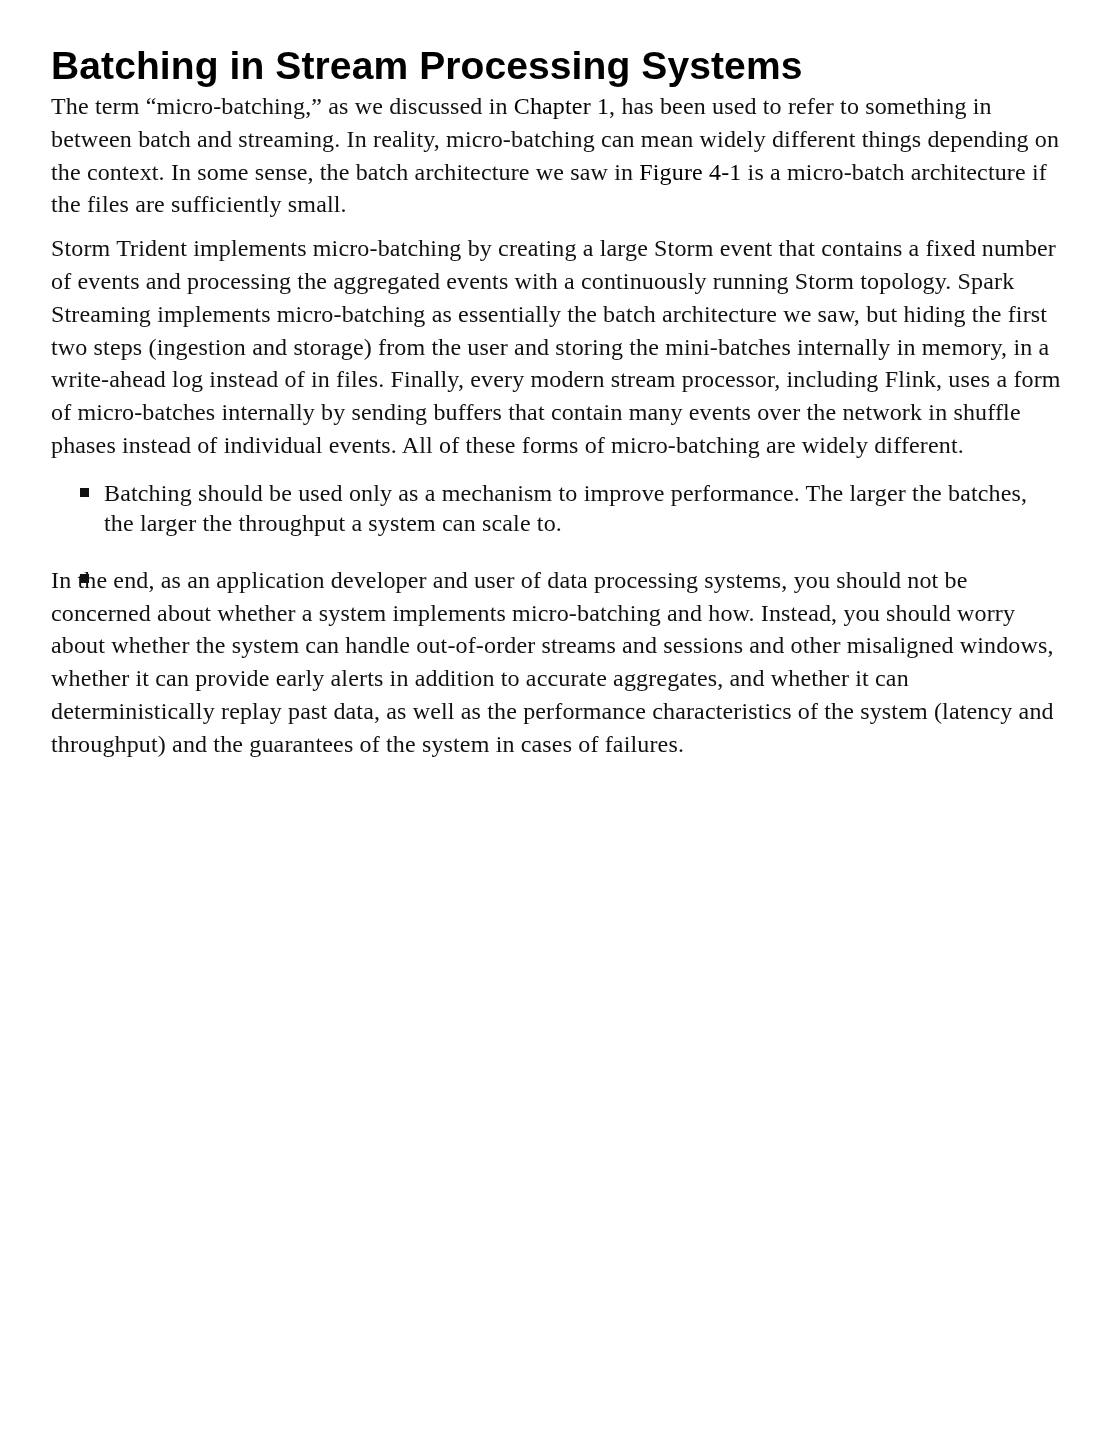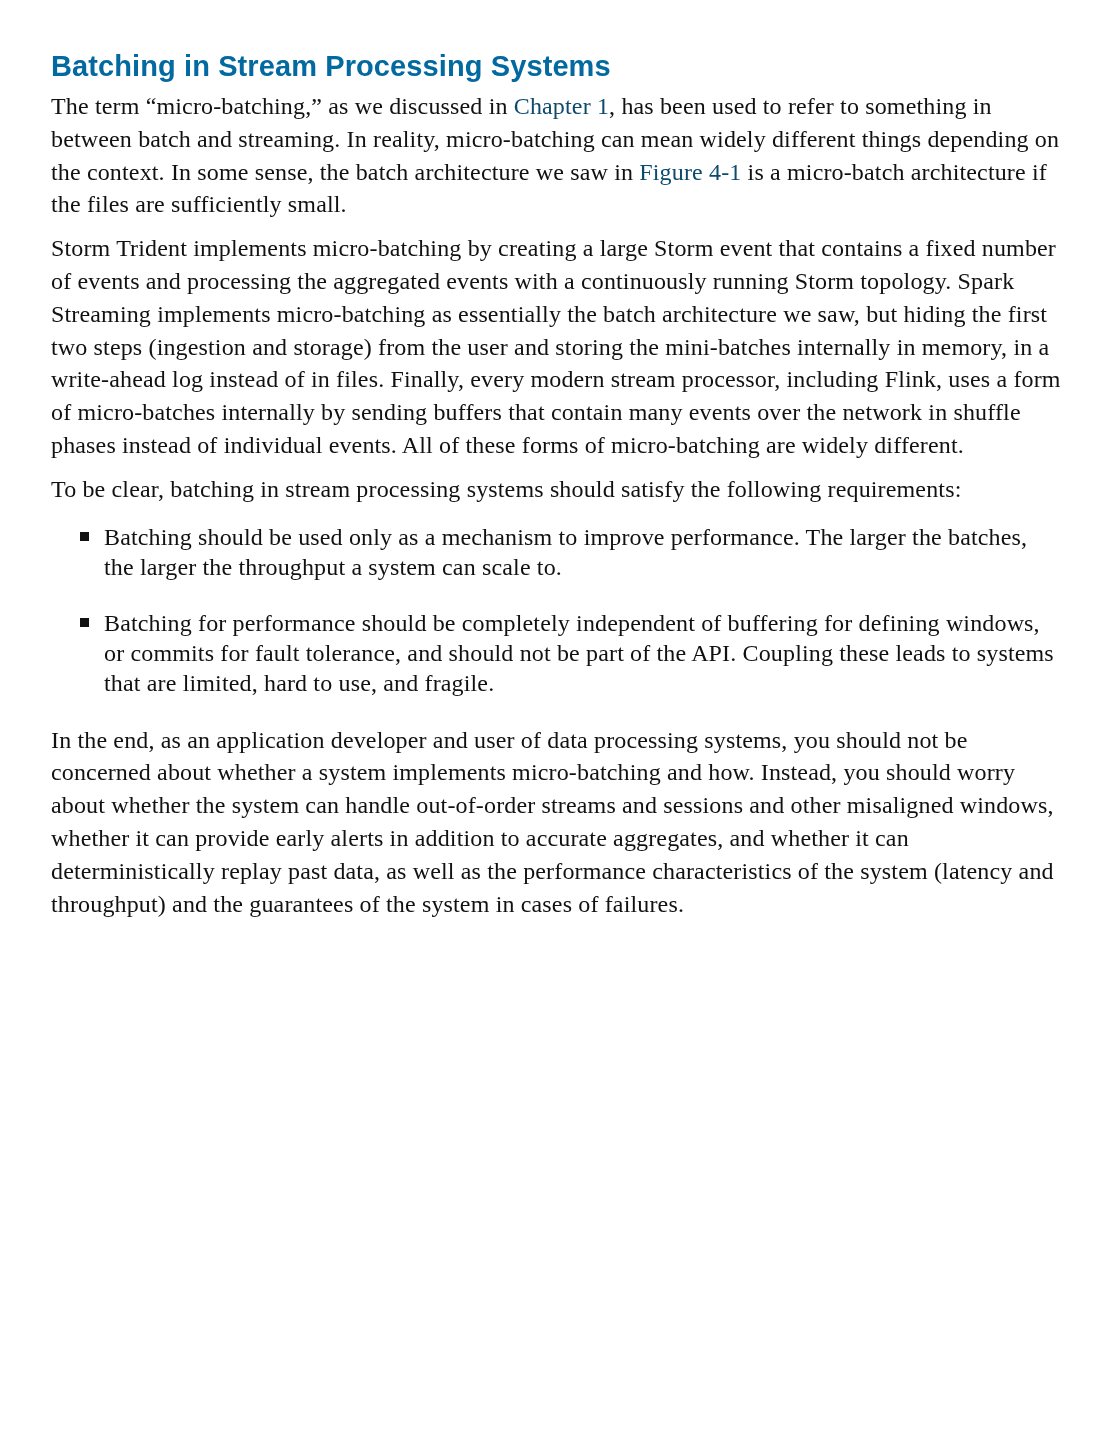--- a/index.html
+++ b/index.html
@@ -16,36 +16,36 @@
     }
     .page {
       position: absolute;
       left: 51px;
       top: 46px;
       width: 1012px;
     }
     h2.section-title {
       font-family: "Liberation Sans", sans-serif;
       font-weight: bold;
-      font-size: 29px;
+      font-size: 39px;
       line-height: 40px;
       margin: 0 0 4px 0;
-      color: #0369a1;
+      color: #000000;
       letter-spacing: 0.1px;
     }
     p.body-para {
       font-family: "Liberation Serif", serif;
       font-size: 24px;
       line-height: 32.8px;
       margin: 0 0 11px 0;
       letter-spacing: 0.15px;
       word-spacing: 0px;
     }
     a.xref {
-      color: #0c4a6e;
+      color: #000000;
       text-decoration: none;
       cursor: pointer;
     }
     ul.req-list {
       list-style: none;
       margin: 16px 0 26px 0;
       padding: 0;
     }
     ul.req-list li {
       position: relative;
@@ -72,27 +72,25 @@
 </head>
 <body>
 
 <div class="page">
   <h2 class="section-title">Batching in Stream Processing Systems</h2>
 
   <p class="body-para"><span>The term “micro-batching,” as we discussed in </span><a class="xref">Chapter 1</a><span>, has been used to refer to something in between batch and streaming. In reality, micro-batching can mean widely different things depending on the context. In some sense, the batch architecture we saw in </span><a class="xref">Figure 4-1</a><span> is a micro-batch architecture if the files are sufficiently small.</span></p>
 
   <p class="body-para">Storm Trident implements micro-batching by creating a large Storm event that contains a fixed number of events and processing the aggregated events with a continuously running Storm topology. Spark Streaming implements micro-batching as essentially the batch architecture we saw, but hiding the first two steps (ingestion and storage) from the user and storing the mini-batches internally in memory, in a write-ahead log instead of in files. Finally, every modern stream processor, including Flink, uses a form of micro-batches internally by sending buffers that contain many events over the network in shuffle phases instead of individual events. All of these forms of micro-batching are widely different.</p>
 
-  <p class="body-para">To be clear, batching in stream processing systems should satisfy the following requirements:</p>
 
   <ul class="req-list">
     <li>
       <span class="bullet"></span>
       <span>Batching should be used only as a mechanism to improve performance. The larger the batches, the larger the throughput a system can scale to.</span>
     </li>
     <li>
       <span class="bullet"></span>
-      <span>Batching for performance should be completely independent of buffering for defining windows, or commits for fault tolerance, and should not be part of the API. Coupling these leads to systems that are limited, hard to use, and fragile.</span>
     </li>
   </ul>
 
   <p class="body-para">In the end, as an application developer and user of data processing systems, you should not be concerned about whether a system implements micro-batching and how. Instead, you should worry about whether the system can handle out-of-order streams and sessions and other misaligned windows, whether it can provide early alerts in addition to accurate aggregates, and whether it can deterministically replay past data, as well as the performance characteristics of the system (latency and throughput) and the guarantees of the system in cases of failures.</p>
 </div>
 
 </body></html>

